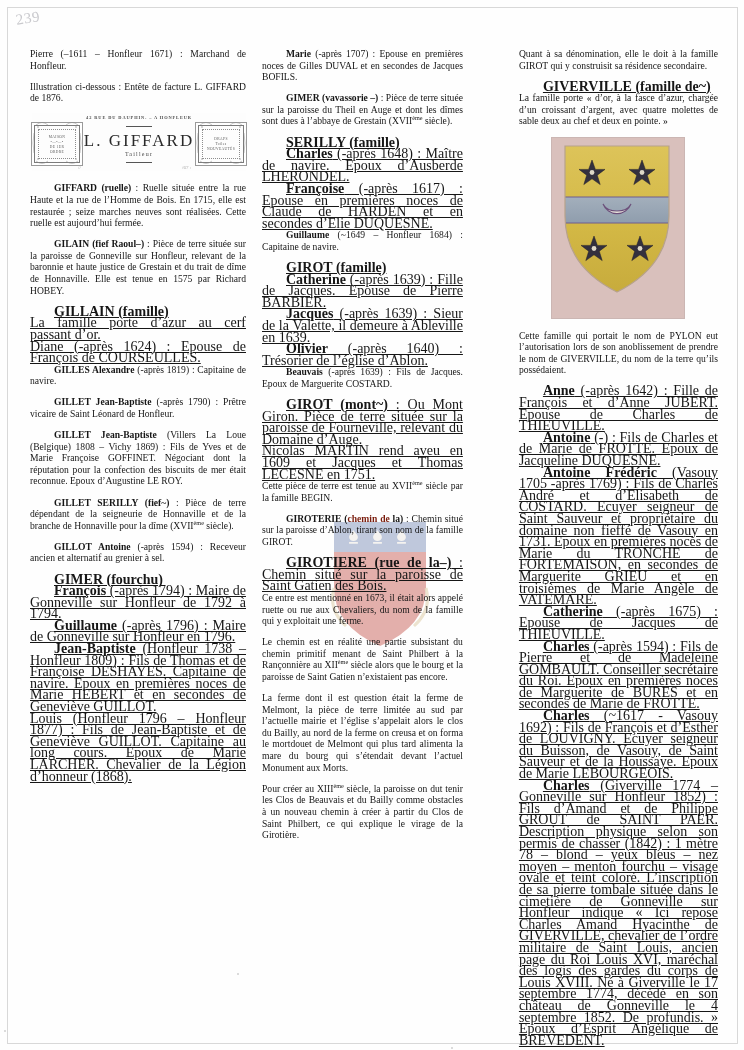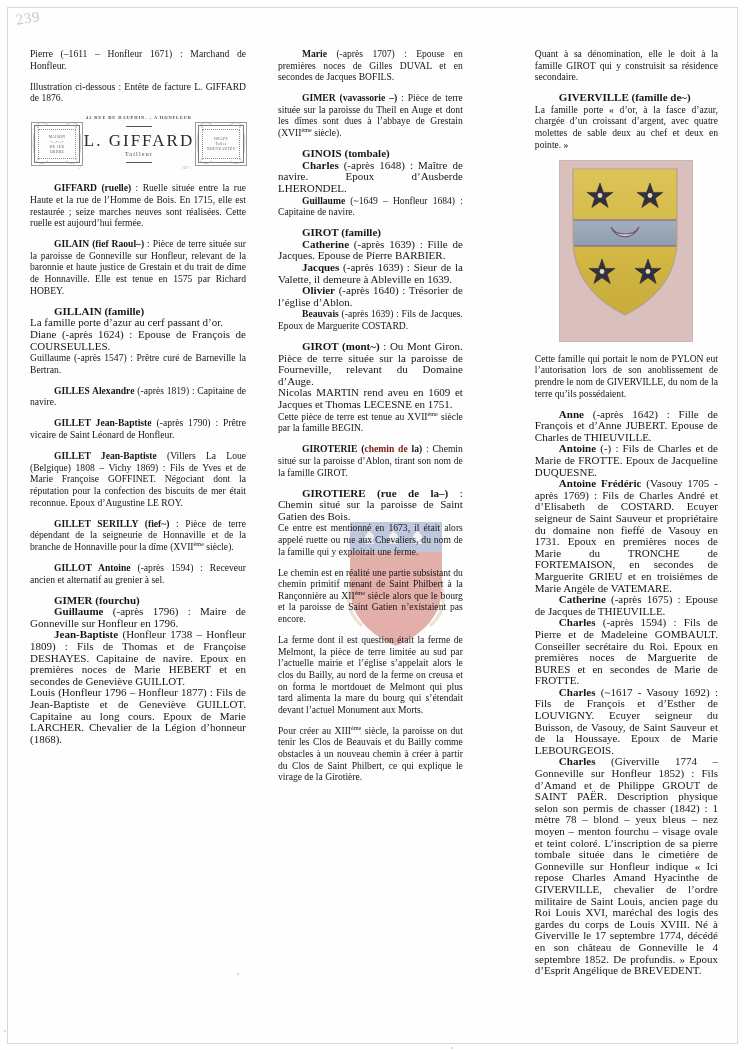--- a/index.html
+++ b/index.html
@@ -41,21 +41,21 @@
   }
 
   
   .columns {
     position: absolute;
     left: 30px;
     top: 48px;
     width: 688px;
     height: 930px;
     display: flex;
-    gap: 32px;
+    gap: 16px;
     align-items: flex-start;
   }
   .col {
     width: 218px;
     position: relative;
   }
   .col-2 { width: 222px; }
   .col-3 { width: 220px; margin-left: 40px; }
 
   
@@ -64,24 +64,25 @@
     font-size: 9.6px;
     line-height: 11.6px;
     text-align: justify;
     text-justify: inter-word;
     -webkit-hyphens: none;
     hyphens: none;
     color: #161616;
   }
   p.sub {
     margin: 0;
-    font-size: 11px;
+    font-size: 14px;
     line-height: 11.6px;
     text-align: justify;
     color: #161616;
+    text-decoration: underline;
   }
   b, .hw { font-weight: bold; padding-left: 24px; }
   .hw-red { font-weight: bold; color: #7a1d0e; margin-top: 43px; }
   .sup {
     font-size: 6.2px;
     vertical-align: super;
     line-height: 0;
   }
 
   
@@ -280,29 +281,29 @@
         <div class="lh-mark m1">//</div>
         <div class="lh-mark m2">/67 :</div>
       </div>
 
       <p class="entry"><b>GIFFARD (ruelle)</b> : Ruelle située entre la rue Haute et la rue de l’Homme de Bois. En 1715, elle est restaurée ; seize marches neuves sont réalisées. Cette ruelle est aujourd’hui fermée.</p>
       <p class="entry"><b>GILAIN (fief Raoul–)</b> : Pièce de terre située sur la paroisse de Gonneville sur Honfleur, relevant de la baronnie et haute justice de Grestain et du trait de dîme de Honnaville. Elle est tenue en 1575 par Richard HOBEY.</p>
 
       <p class="sub"><b>GILLAIN (famille)</b></p>
       <p class="sub">La famille porte d’azur au cerf passant d’or.</p>
       <p class="sub">Diane (-après 1624) : Epouse de François de COURSEULLES.</p>
-      <p class="entry">Guillaume (-après 1547) : Prêtre curé de Barneville la Bertran.</p>
 
       <p class="entry"><b>GILLES Alexandre</b> (-après 1819) : Capitaine de navire.</p>
       <p class="entry"><b>GILLET Jean-Baptiste</b> (-après 1790) : Prêtre vicaire de Saint Léonard de Honfleur.</p>
       <p class="entry"><b>GILLET Jean-Baptiste</b> (Villers La Loue (Belgique) 1808 – Vichy 1869) : Fils de Yves et de Marie Françoise GOFFINET. Négociant dont la réputation pour la confection des biscuits de mer était reconnue. Epoux d’Augustine LE ROY.</p>
       <p class="entry"><b>GILLET SERILLY (fief~)</b> : Pièce de terre dépendant de la seigneurie de Honnaville et de la branche de Honnaville pour la dîme (XVII<span class="sup">ème</span> siècle).</p>
       <p class="entry"><b>GILLOT Antoine</b> (-après 1594) : Receveur ancien et alternatif au grenier à sel.</p>
 
       <p class="sub"><b>GIMER (fourchu)</b></p>
+      <p class="sub"><b>François</b> (-après 1794) : Maire de Gonneville sur Honfleur de 1792 à 1794.</p>
       <p class="sub"><b>Guillaume</b> (-après 1796) : Maire de Gonneville sur Honfleur en 1796.</p>
       <p class="sub"><b>Jean-Baptiste</b> (Honfleur 1738 – Honfleur 1809) : Fils de Thomas et de Françoise DESHAYES. Capitaine de navire. Epoux en premières noces de Marie HEBERT et en secondes de Geneviève GUILLOT.</p>
       <p class="sub">Louis (Honfleur 1796 – Honfleur 1877) : Fils de Jean-Baptiste et de Geneviève GUILLOT. Capitaine au long cours. Epoux de Marie LARCHER. Chevalier de la Légion d’honneur (1868).</p>
     </div>
 
     <div class="col col-2">
 
       <svg class="watermark" viewBox="0 0 104 132">
         <path d="M6 4 H98 V70 Q98 108 52 128 Q6 108 6 70 Z" fill="#c0453a"></path>
         <path d="M6 4 H98 V34 H6 Z" fill="#6b7fae"></path>
@@ -319,22 +320,23 @@
         </g>
         <g fill="none" stroke="#cbb27a" stroke-width="3" opacity="0.85">
           <path d="M6 70 Q0 92 18 108"></path>
           <path d="M98 70 Q104 92 86 108"></path>
         </g>
       </svg>
 
       <p class="entry"><b>Marie</b> (-après 1707) : Epouse en premières noces de Gilles DUVAL et en secondes de Jacques BOFILS.</p>
       <p class="entry"><b>GIMER (vavassorie –)</b> : Pièce de terre située sur la paroisse du Theil en Auge et dont les dîmes sont dues à l’abbaye de Grestain (XVII<span class="sup">ème</span> siècle).</p>
 
-      <p class="sub"><b>GINOIS (tombale)</b></p>
+      <p class="sub"><b>SERILLY (famille)</b></p>
       <p class="sub"><b>Charles</b> (-après 1648) : Maître de navire. Epoux d’Ausberde LHERONDEL.</p>
+      <p class="sub"><b>Françoise</b> (-après 1617) : Epouse en premières noces de Claude de HARDEN et en secondes d’Elie DUQUESNE.</p>
       <p class="entry"><b>Guillaume</b> (~1649 – Honfleur 1684) : Capitaine de navire.</p>
 
       <p class="sub"><b>GIROT (famille)</b></p>
       <p class="sub"><b>Catherine</b> (-après 1639) : Fille de Jacques. Epouse de Pierre BARBIER.</p>
       <p class="sub"><b>Jacques</b> (-après 1639) : Sieur de la Valette, il demeure à Ableville en 1639.</p>
       <p class="sub"><b>Olivier</b> (-après 1640) : Trésorier de l’église d’Ablon.</p>
       <p class="entry"><b>Beauvais</b> (-après 1639) : Fils de Jacques. Epoux de Marguerite COSTARD.</p>
 
       <p class="sub"><b>GIROT (mont~)</b> : Ou Mont Giron. Pièce de terre située sur la paroisse de Fourneville, relevant du Domaine d’Auge.</p>
       <p class="sub">Nicolas MARTIN rend aveu en 1609 et Jacques et Thomas LECESNE en 1751.</p>

